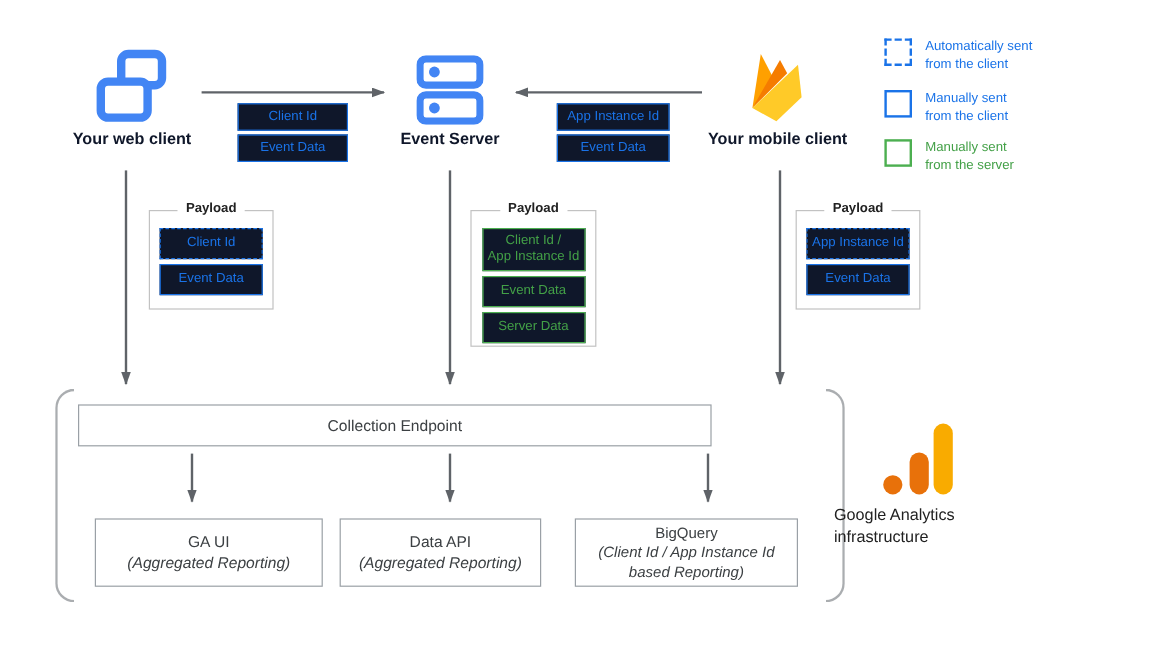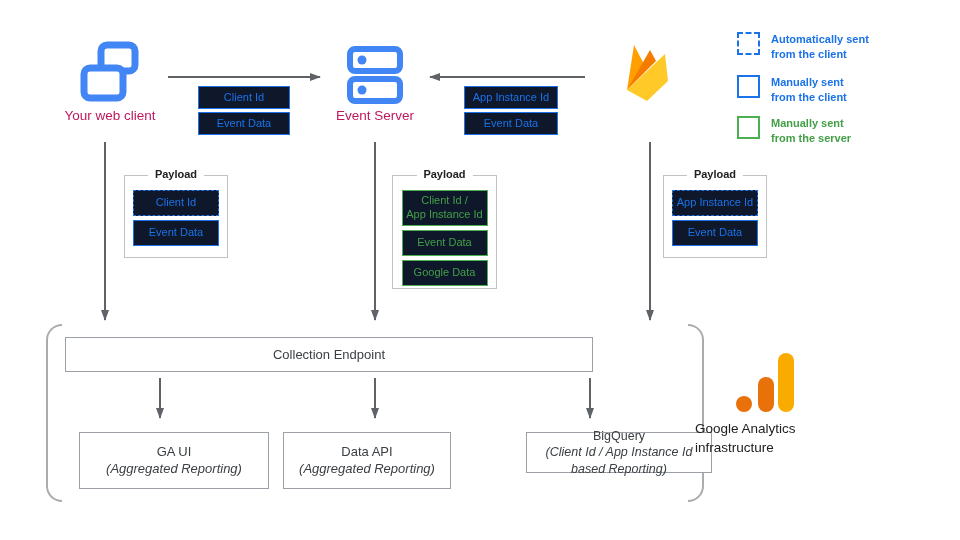--- a/index.html
+++ b/index.html
@@ -1,21 +1,21 @@
 <!DOCTYPE html>
 <html><head>
 <meta charset="utf-8">
 <style>
   html,body{margin:0;padding:0;background:#fff;}
   .canvas{position:relative;width:960px;height:540px;background:#fff;
           font-family:"Liberation Sans",sans-serif;overflow:hidden;}
   .abs{position:absolute;}
   svg{display:block;}
 
-  .node-label{position:absolute;font-size:13.5px;font-weight:400;color:#be185d;
+  .node-label{position:absolute;font-size:13.5px;font-weight:700;color:#0f172a;
               text-align:center;}
 
   .arrows{position:absolute;left:0;top:0;}
 
   .tag{position:absolute;background:#0f172a;border:1.5px solid #1a73e8;color:#1a73e8;
        font-size:11px;font-weight:500;display:flex;align-items:center;justify-content:center;
        text-align:center;white-space:pre-line;line-height:1.25;box-sizing:border-box;}
   .tag.in-payload{position:static;width:86px;height:26px;flex:none;}
   .tag.dashed{border-style:dashed;}
   .tag.green{border-color:#4caf50;color:#43a047;}
@@ -25,21 +25,21 @@
            display:flex;flex-direction:column;align-items:center;gap:4px;padding-top:14px;}
   .payload-title{position:absolute;top:-8px;left:50%;transform:translateX(-50%);
                  background:#fff;padding:0 7px;font-size:11px;font-weight:700;color:#212121;
                  white-space:nowrap;}
 
   .legend-item{position:absolute;display:flex;gap:11px;align-items:flex-start;}
   .swatch{width:23px;height:23px;box-sizing:border-box;background:#fff;flex:none;}
   .swatch.dashed-blue{border:2px dashed #1a73e8;}
   .swatch.solid-blue{border:2px solid #1a73e8;}
   .swatch.solid-green{border:2px solid #4caf50;}
-  .legend-text{font-size:11px;font-weight:700;line-height:1.35;white-space:pre-line;}
+  .legend-text{font-size:11px;font-weight:400;line-height:1.35;white-space:pre-line;}
   .legend-text.blue{color:#1a73e8;}
   .legend-text.green{color:#43a047;}
 
   .bracket{position:absolute;width:16px;height:178px;box-sizing:border-box;}
   .bracket.left{border:2px solid #aaadb0;border-right:none;border-radius:16px 0 0 16px;}
   .bracket.right{border:2px solid #aaadb0;border-left:none;border-radius:0 16px 16px 0;}
 
   .endpoint{position:absolute;border:1px solid #9aa0a6;box-sizing:border-box;background:#fff;
             display:flex;align-items:center;justify-content:center;
             font-size:13px;color:#3c4043;}
@@ -92,20 +92,21 @@
   </div>
   <div class="node-label" style="left:310px;top:108px;width:130px;">Event Server</div>
 
   <div class="abs" style="left:620px;top:41px;">
     <svg width="55" height="63" viewBox="0 0 55 63">
       <polygon points="7,49 14,4 25,25" fill="#FFA000"></polygon>
       <polygon points="7,49 30,9 36,20" fill="#F57C00"></polygon>
       <polygon points="7,49 45,13 48,40 27,60" fill="#FFCA28"></polygon>
     </svg>
   </div>
+  <div class="node-label" style="left:573px;top:108px;width:150px;">Your mobile client</div>
 
   <div class="tag" style="left:198px;top:86px;width:92px;height:23px;">Client Id</div>
   <div class="tag" style="left:198px;top:112px;width:92px;height:23px;">Event Data</div>
 
   <div class="tag" style="left:464px;top:86px;width:94px;height:23px;">App Instance Id</div>
   <div class="tag" style="left:464px;top:112px;width:94px;height:23px;">Event Data</div>
 
   <div class="legend-item" style="left:737px;top:32px;">
     <span class="swatch dashed-blue"></span>
     <span class="legend-text blue">Automatically sent
@@ -126,21 +127,21 @@
     <span class="payload-title">Payload</span>
     <span class="tag in-payload dashed">Client Id</span>
     <span class="tag in-payload">Event Data</span>
   </div>
 
   <div class="payload" style="left:392px;top:175px;width:105px;height:114px;">
     <span class="payload-title">Payload</span>
     <span class="tag in-payload green tall">Client Id /
 App Instance Id</span>
     <span class="tag in-payload green">Event Data</span>
-    <span class="tag in-payload green">Google Data</span>
+    <span class="tag in-payload green">Server Data</span>
   </div>
 
   <div class="payload" style="left:663px;top:175px;width:104px;height:83px;">
     <span class="payload-title">Payload</span>
     <span class="tag in-payload dashed">App Instance Id</span>
     <span class="tag in-payload">Event Data</span>
   </div>
 
   <div class="bracket left" style="left:46px;top:324px;"></div>
   <div class="bracket right" style="left:688px;top:324px;"></div>
@@ -148,21 +149,21 @@
   <div class="endpoint" style="left:65px;top:337px;width:528px;height:35px;">Collection Endpoint</div>
 
   <div class="outbox" style="left:79px;top:432px;width:190px;height:57px;">
     <span>GA UI</span>
     <span class="sub">(Aggregated Reporting)</span>
   </div>
   <div class="outbox" style="left:283px;top:432px;width:168px;height:57px;">
     <span>Data API</span>
     <span class="sub">(Aggregated Reporting)</span>
   </div>
-  <div class="outbox" style="left:526px;top:432px;width:186px;height:41px;font-size:12.5px;">
+  <div class="outbox" style="left:479px;top:432px;width:186px;height:57px;font-size:12.5px;">
     <span>BigQuery</span>
     <span class="sub">(Client Id / App Instance Id
 based Reporting)</span>
   </div>
 
   <div class="abs" style="left:732px;top:350px;">
     <svg width="64" height="64" viewBox="0 0 64 64">
       <circle cx="12" cy="54" r="8" fill="#E8710A"></circle>
       <rect x="26" y="27" width="16" height="35" rx="8" fill="#E8710A"></rect>
       <rect x="46" y="3" width="16" height="59" rx="8" fill="#F9AB00"></rect>

